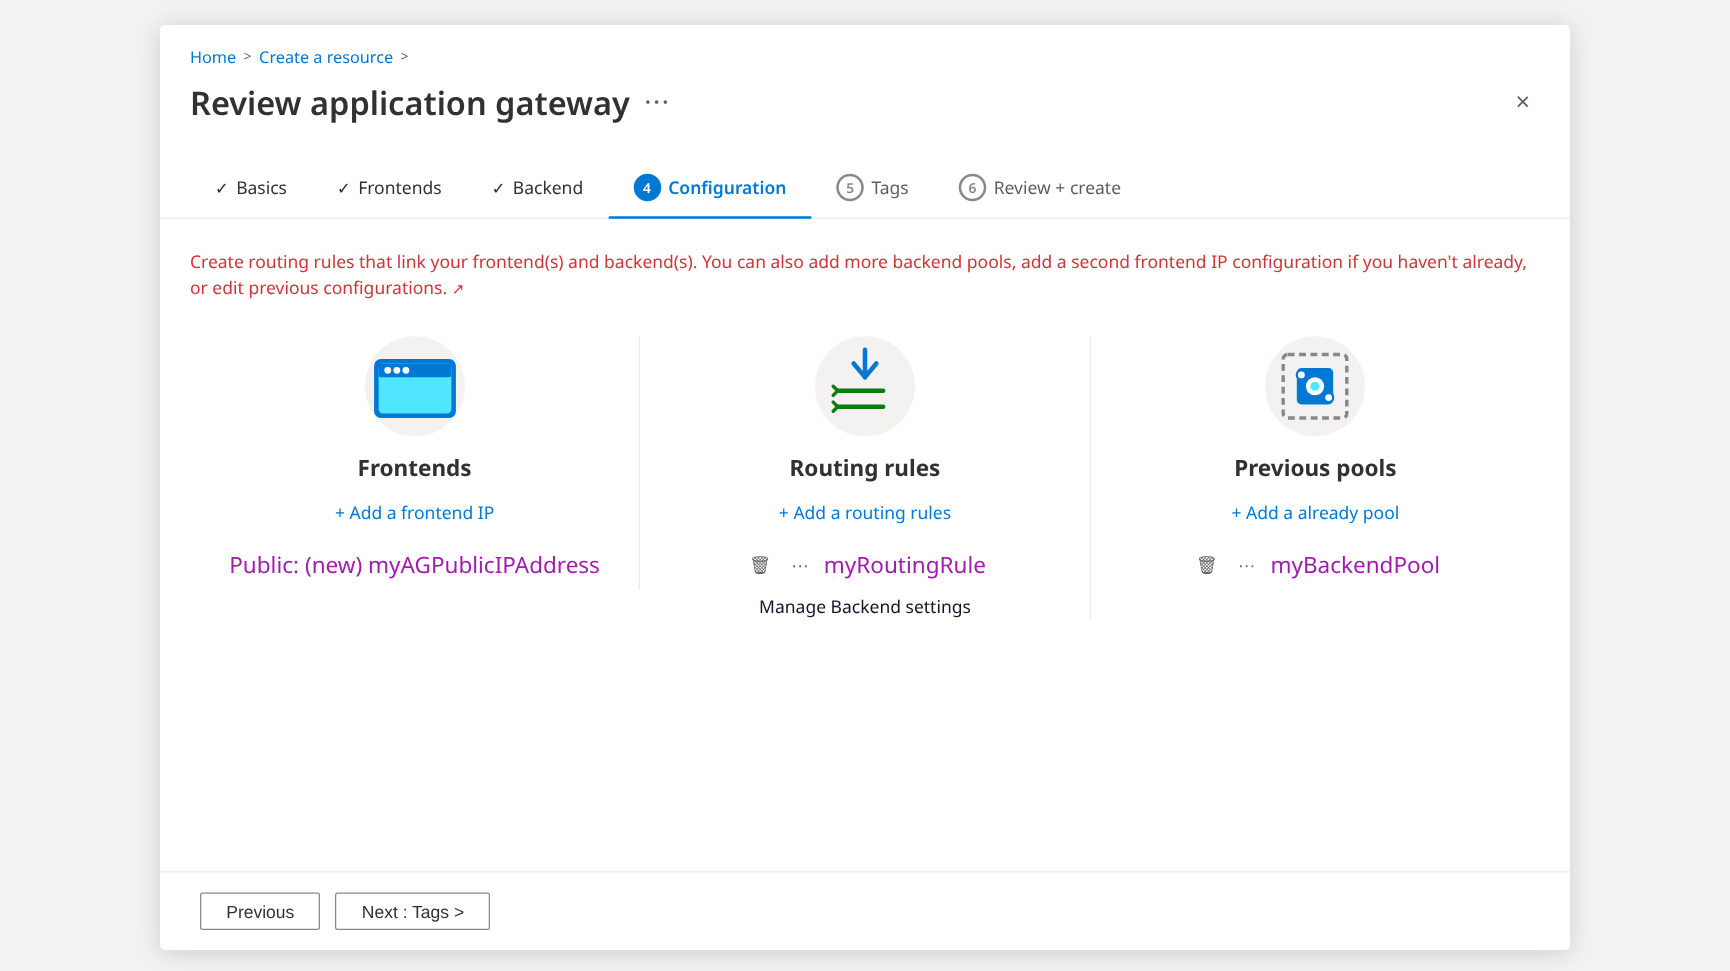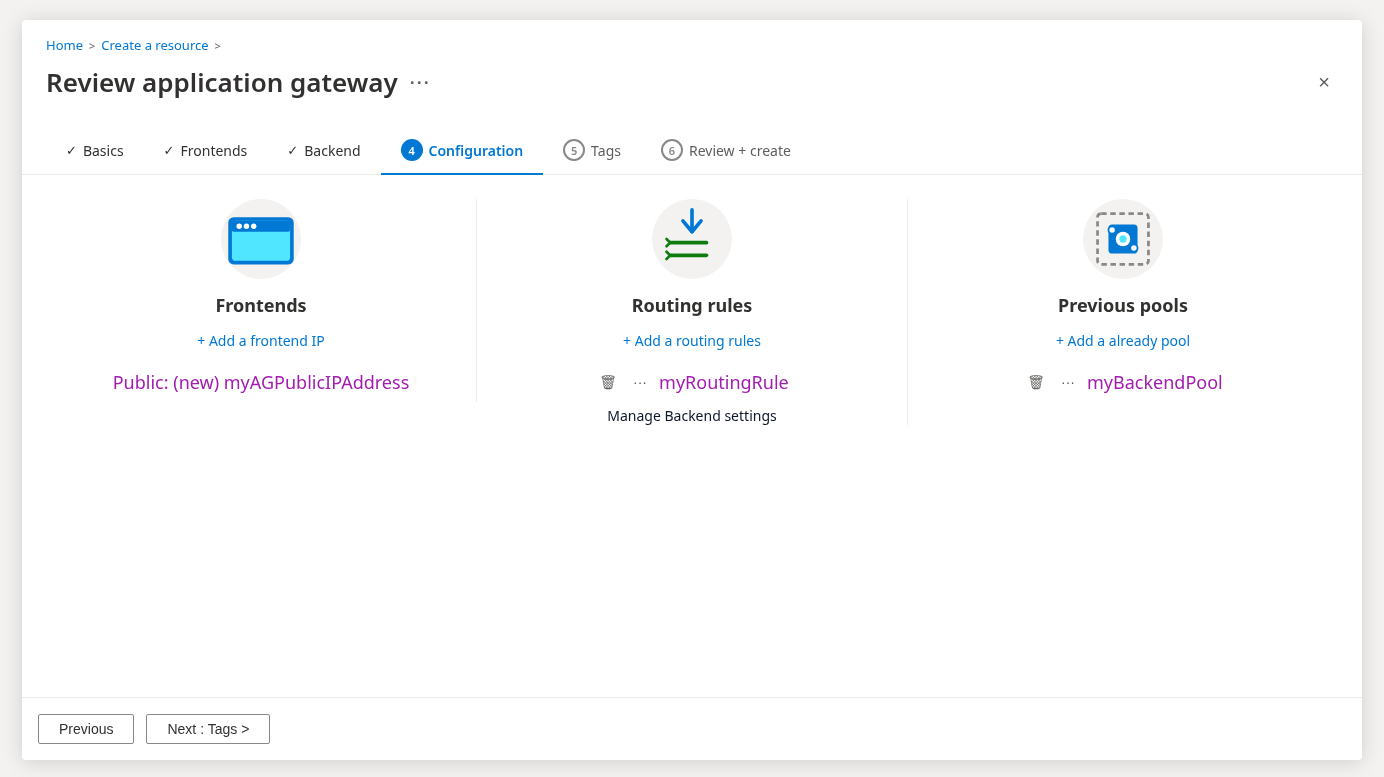--- a/index.html
+++ b/index.html
@@ -7,21 +7,21 @@
       font-family: 'Segoe UI', system-ui, sans-serif;
       background: #f3f2f1;
       display: flex;
       justify-content: center;
       align-items: center;
       min-height: 100vh;
       padding: 20px;
     }
     .dialog {
       background: #fff;
-      width: 1340px;
+      width: 1128px;
       min-height: 740px;
       border-radius: 4px;
       box-shadow: 0 2px 20px rgba(0,0,0,0.15);
       display: flex;
       flex-direction: column;
       position: relative;
     }
     .dialog-header {
       padding: 16px 24px 0 24px;
       border-bottom: none;
@@ -199,21 +199,21 @@
     }
     .manage-link {
       color: #0f172a;
       font-size: 14px;
       text-decoration: none;
       cursor: pointer;
       margin-top: 4px;
     }
 
     .dialog-footer {
-      padding: 16px 16px;
+      padding: 16px 32px;
       border-top: 1px solid #edebe9;
       display: flex;
       gap: 12px;
       align-items: center;
       margin-top: auto;
     }
     .btn {
       padding: 6px 20px;
       font-size: 14px;
       border: 1px solid #8a8886;
@@ -272,20 +272,24 @@
       <span>Tags</span>
     </div>
 
     <div class="tab">
       <div class="tab-circle">6</div>
       <span>Review + create</span>
     </div>
   </div>
 
   <div class="dialog-body">
+    <p class="info-text">
+      <span>Create routing rules that link your frontend(s) and backend(s). You can also add more backend pools, add a second frontend IP configuration if you haven't already, or edit previous configurations.</span>
+      <span class="link-icon"> ↗</span>
+    </p>
 
     <div class="columns">
 
       <div class="column">
         <div class="col-icon-wrap col-icon-frontends">
           <svg viewBox="0 0 44 44" fill="none" xmlns="http://www.w3.org/2000/svg">
             <rect x="4" y="10" width="36" height="26" rx="3" fill="#0078d4"></rect>
             <rect x="6" y="12" width="32" height="22" rx="2" fill="#50e6ff"></rect>
             <rect x="6" y="12" width="32" height="6" rx="1" fill="#0078d4"></rect>
             <circle cx="10" cy="15" r="1.5" fill="#fff"></circle>

